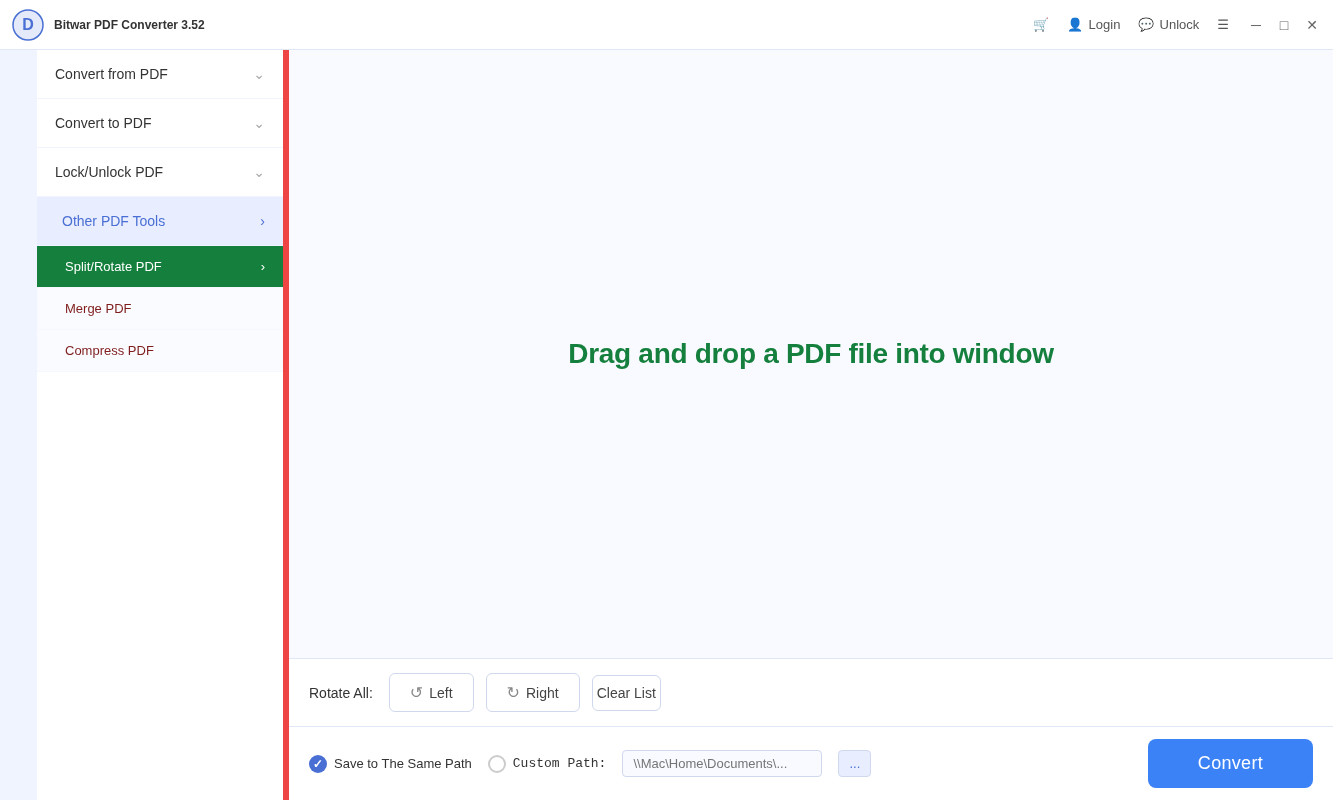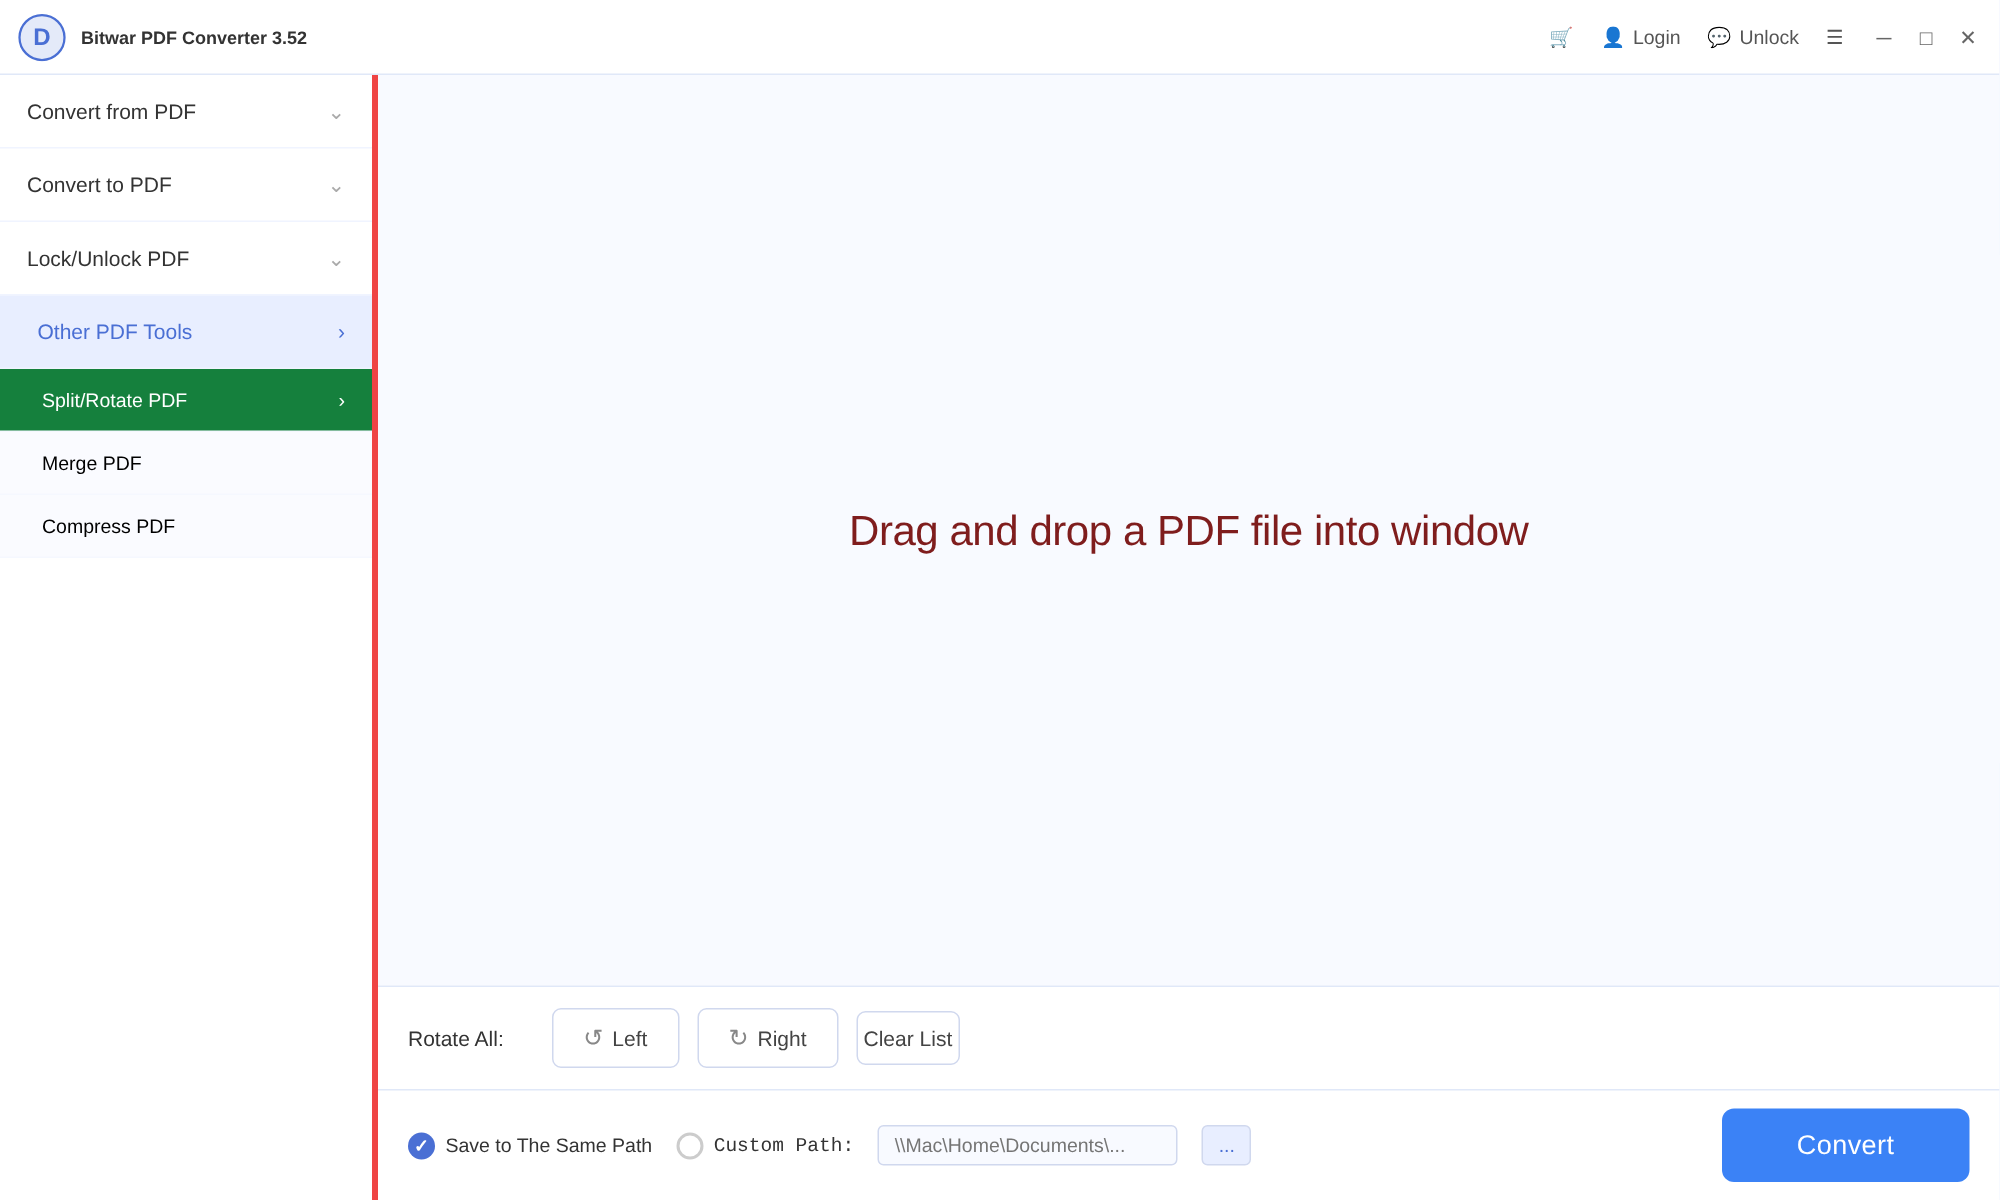--- a/index.html
+++ b/index.html
@@ -65,23 +65,24 @@
     
     .main-layout {
       display: flex;
       height: calc(800px - 50px);
     }
 
     
     .sidebar {
       width: 252px;
       background: #ffffff;
-      border-right: 4px solid #ef4444;
+      border-right: 6px solid #ef4444;
       flex-shrink: 0;
       overflow-y: auto;
+      margin-left: 37px;
     }
     .sidebar-item {
       display: flex;
       align-items: center;
       justify-content: space-between;
       padding: 16px 18px;
       font-size: 14px;
       color: #333;
       cursor: pointer;
       border-bottom: 1px solid #f0f4ff;
@@ -100,21 +101,21 @@
       color: #ffffff;
     }
     .sidebar-item.active-parent .sidebar-chevron { color: #4a6fd4; }
 
     .sub-item {
       display: flex;
       align-items: center;
       justify-content: space-between;
       padding: 13px 18px 13px 28px;
       font-size: 13px;
-      color: #000000;
+      color: #7f1d1d;
       cursor: pointer;
       border-bottom: 1px solid #f5f8ff;
       background: #fafbff;
     }
     .sub-item.selected {
       background: #15803d;
       color: #ffffff;
     }
     .sub-item .sub-arrow {
       font-size: 13px;
@@ -132,38 +133,38 @@
 
     .drop-zone {
       flex: 1;
       display: flex;
       align-items: center;
       justify-content: center;
       background: #f8faff;
     }
     .drop-zone-text {
       font-size: 28px;
-      color: #7f1d1d;
-      font-weight: 400;
+      color: #15803d;
+      font-weight: 700;
       letter-spacing: -0.3px;
     }
 
     
     .bottom-bar {
       background: #ffffff;
       border-top: 1px solid #e0e8f8;
       padding: 14px 20px;
       display: flex;
       align-items: center;
       gap: 12px;
     }
     .rotate-label {
       font-size: 14px;
       color: #333;
-      margin-right: 20px;
+      margin-right: 4px;
     }
     .rotate-btn {
       display: flex;
       align-items: center;
       gap: 6px;
       padding: 9px 20px;
       border: 1.5px solid #d0d8ee;
       border-radius: 6px;
       background: #fff;
       font-size: 14px;

